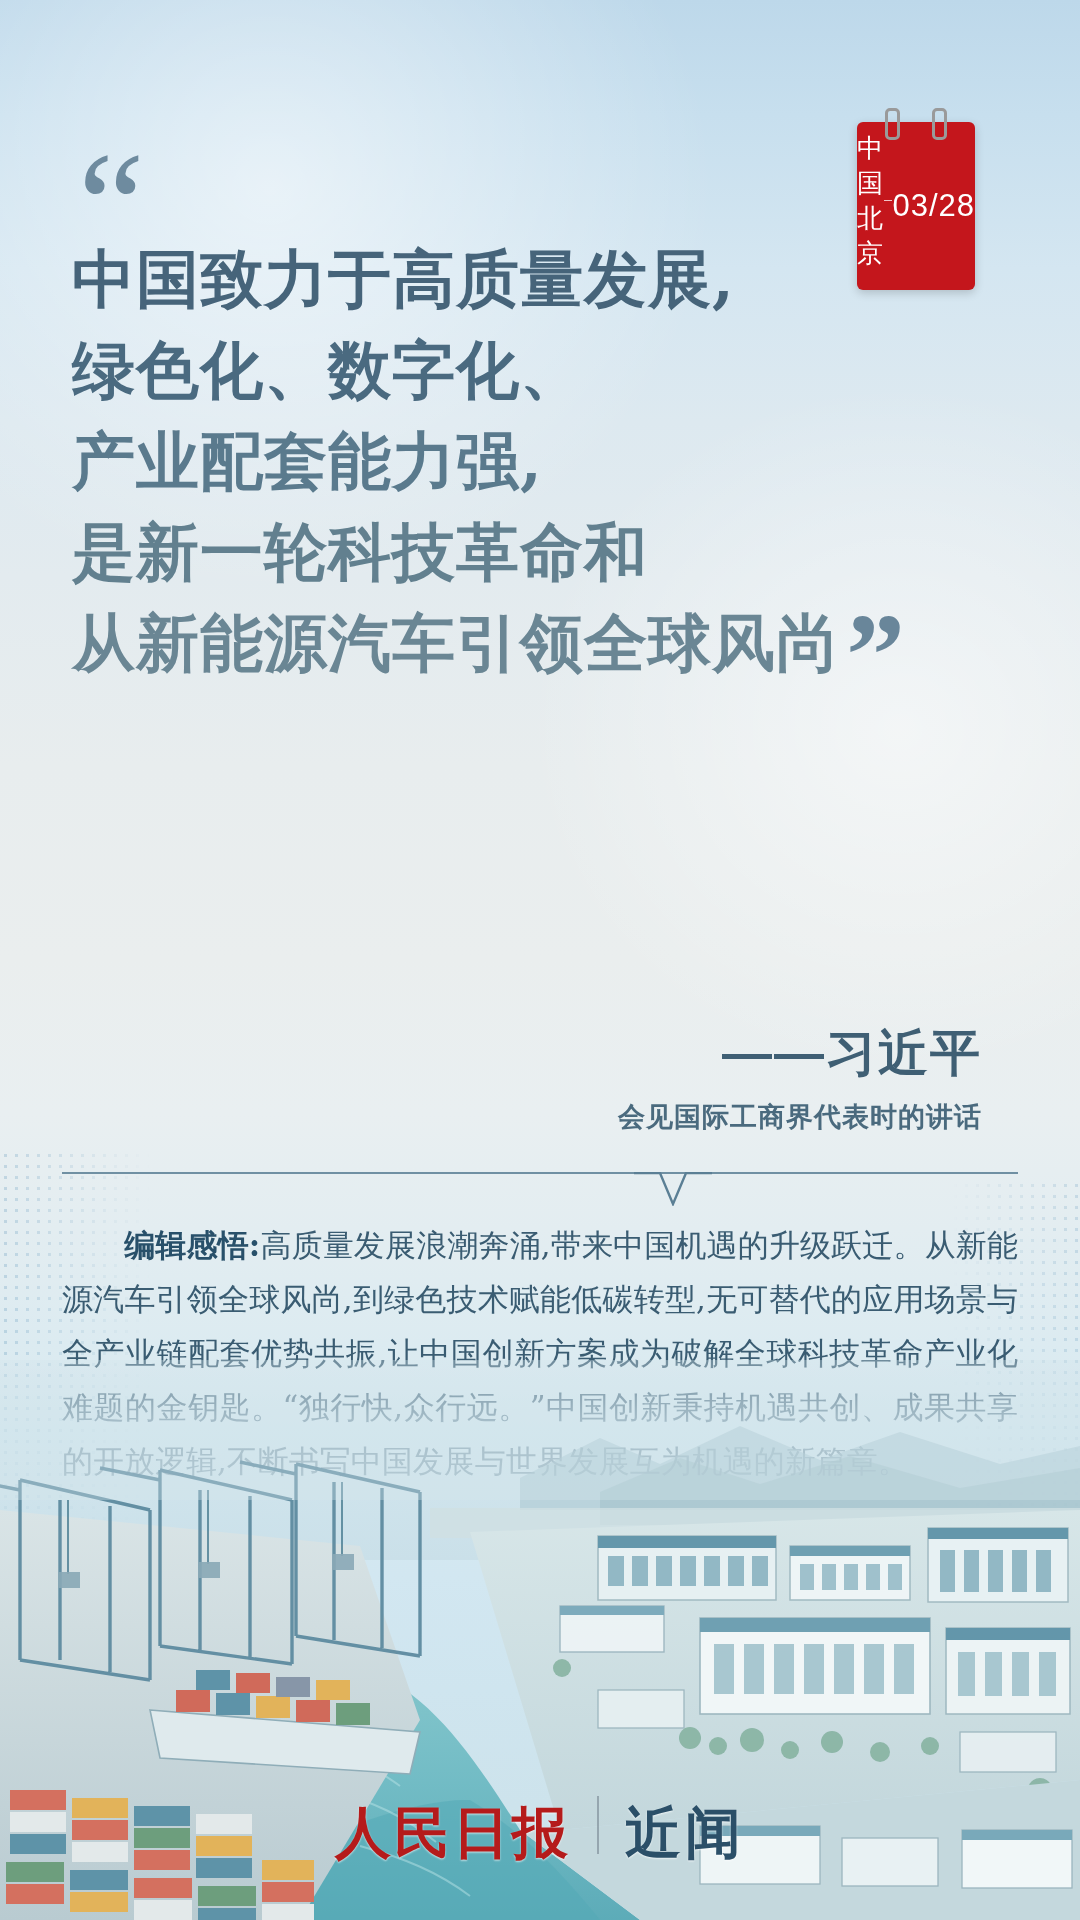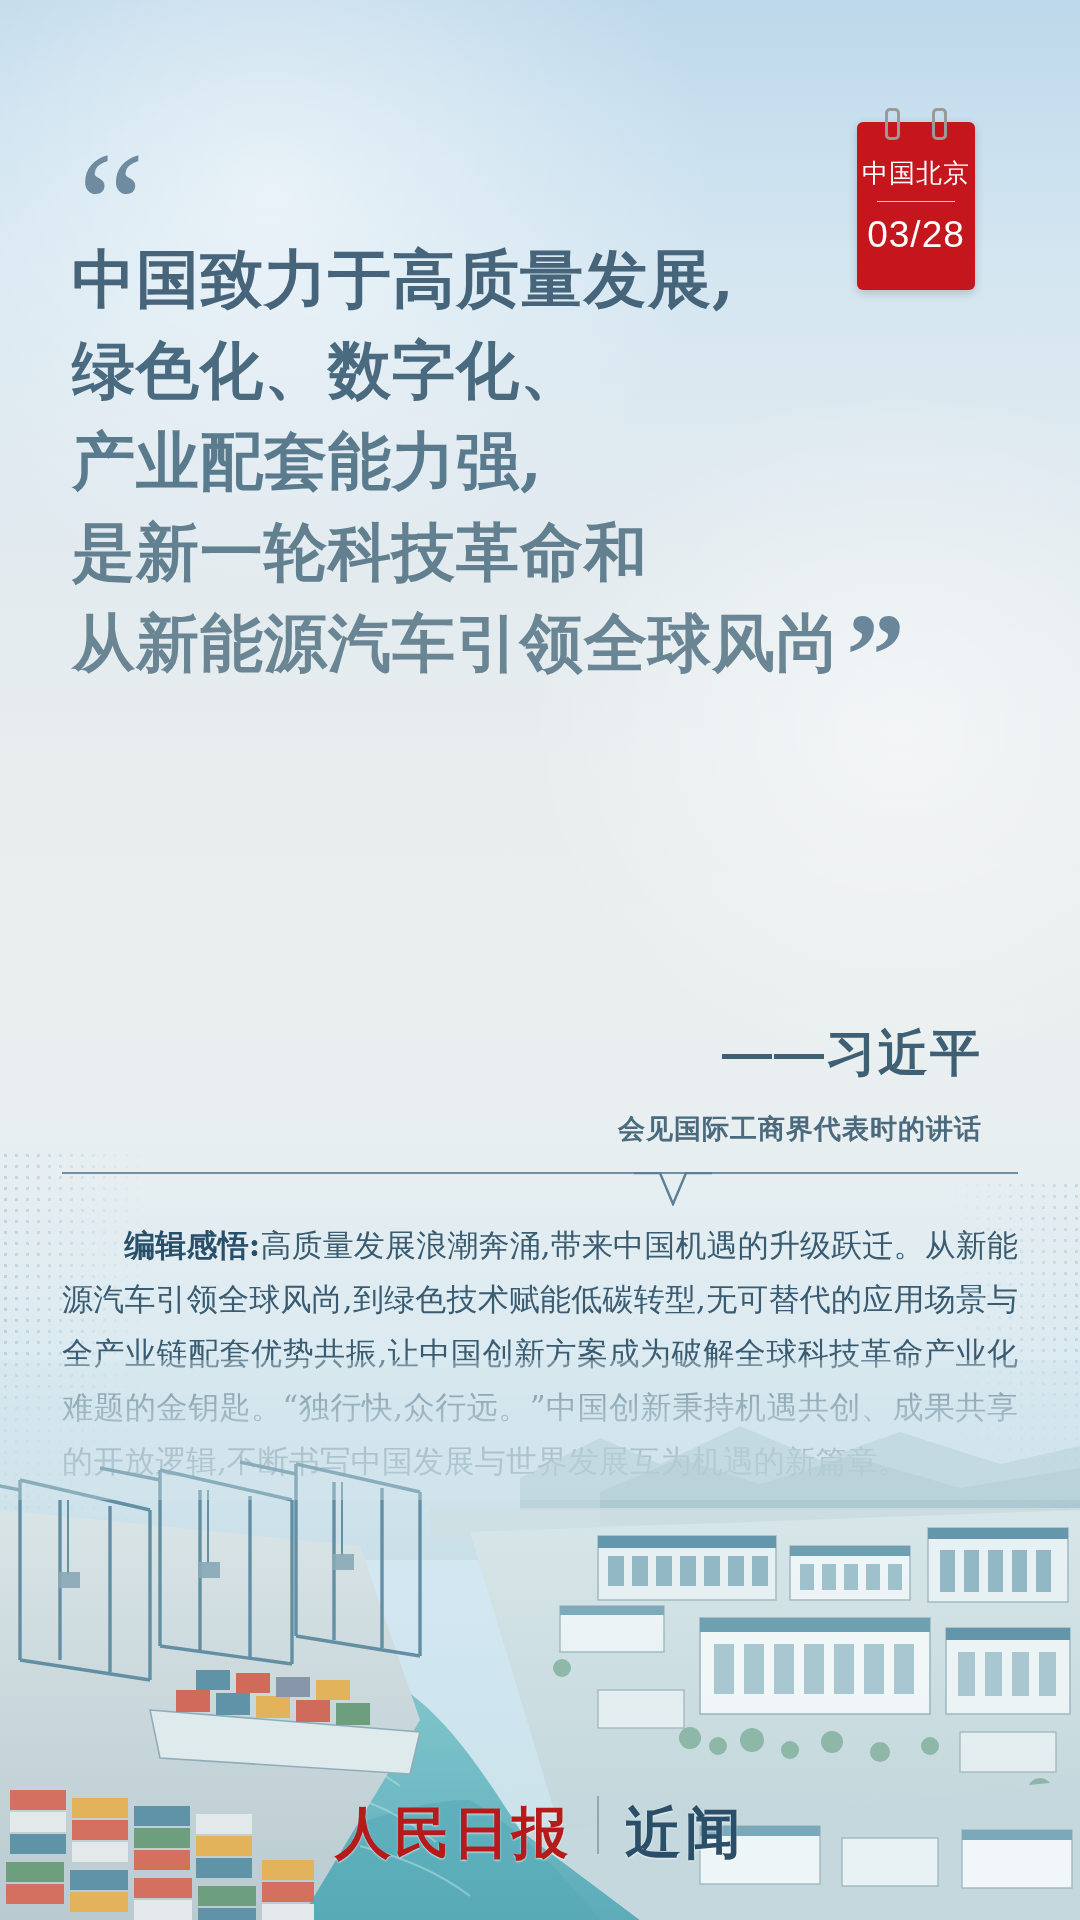--- a/index.html
+++ b/index.html
@@ -83,21 +83,21 @@
   .calendar {
     position: absolute;
     top: 122px;
     right: 105px;
     width: 118px;
     height: 168px;
     background: #c4161c;
     border-radius: 6px;
     box-shadow: 0 3px 10px rgba(0,0,0,0.18);
     display: flex;
-    flex-direction: column;
+    flex-direction: row;
     align-items: center;
     justify-content: center;
     font-family: "Liberation Sans", sans-serif;
     color: #ffffff;
   }
   .cal-ring {
     position: absolute;
     top: -14px;
     width: 9px;
     height: 26px;
@@ -113,21 +113,21 @@
     margin-bottom: 10px;
     font-weight: 400;
   }
   .cal-rule {
     width: 78px;
     height: 1px;
     background: rgba(255,255,255,0.75);
     margin-bottom: 12px;
   }
   .cal-date {
-    font-size: 37px;
+    font-size: 31px;
     letter-spacing: 1px;
   }
 
   
   .quote-open {
     position: absolute;
     left: 78px;
     top: 130px;
     font-family: "Liberation Serif", serif;
     font-size: 150px;
@@ -178,21 +178,21 @@
     width: 700px;
   }
   .attrib-name {
     font-family: Liberation Sans, sans-serif;
     font-size: 50px;
     font-weight: 700;
     color: #3f5f74;
     letter-spacing: 2px;
   }
   .attrib-sub {
-    margin-top: 24px;
+    margin-top: 12px;
     font-family: "DejaVu Sans", "Liberation Sans", sans-serif;
     font-size: 27px;
     font-weight: 700;
     color: #4a6a7e;
     letter-spacing: 1px;
   }
 
   
   .divider-wrap {
     position: absolute;

